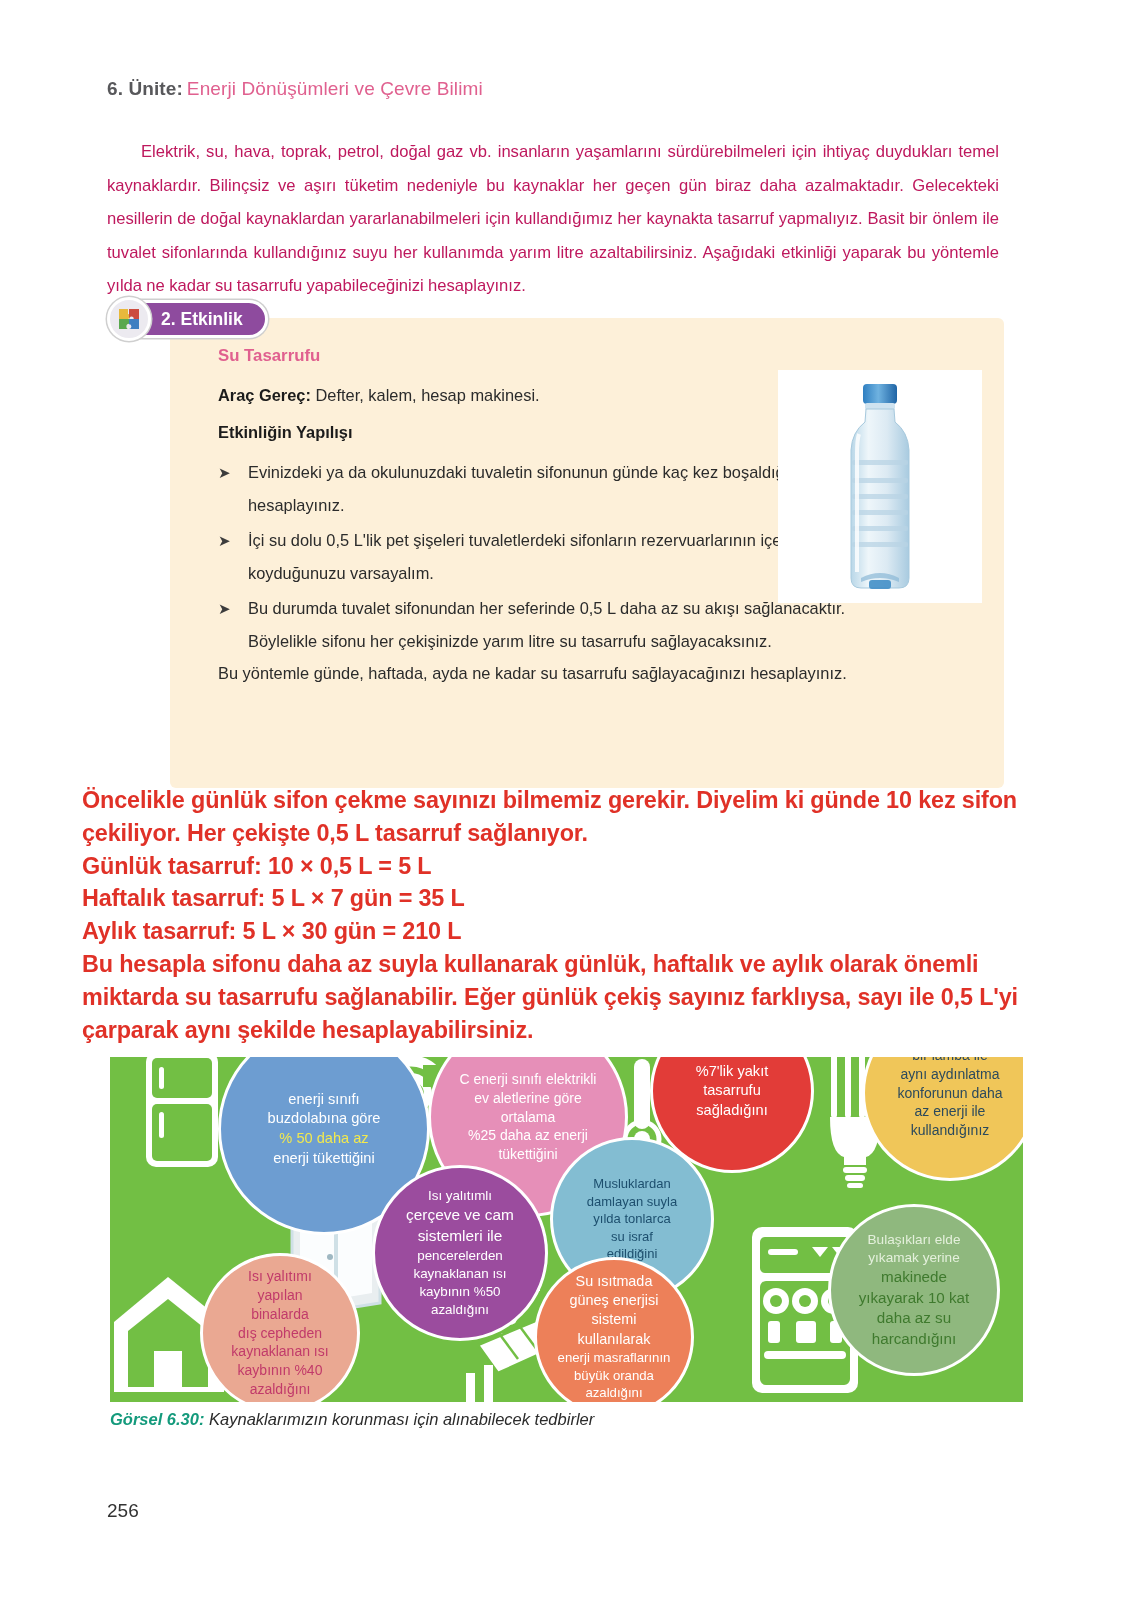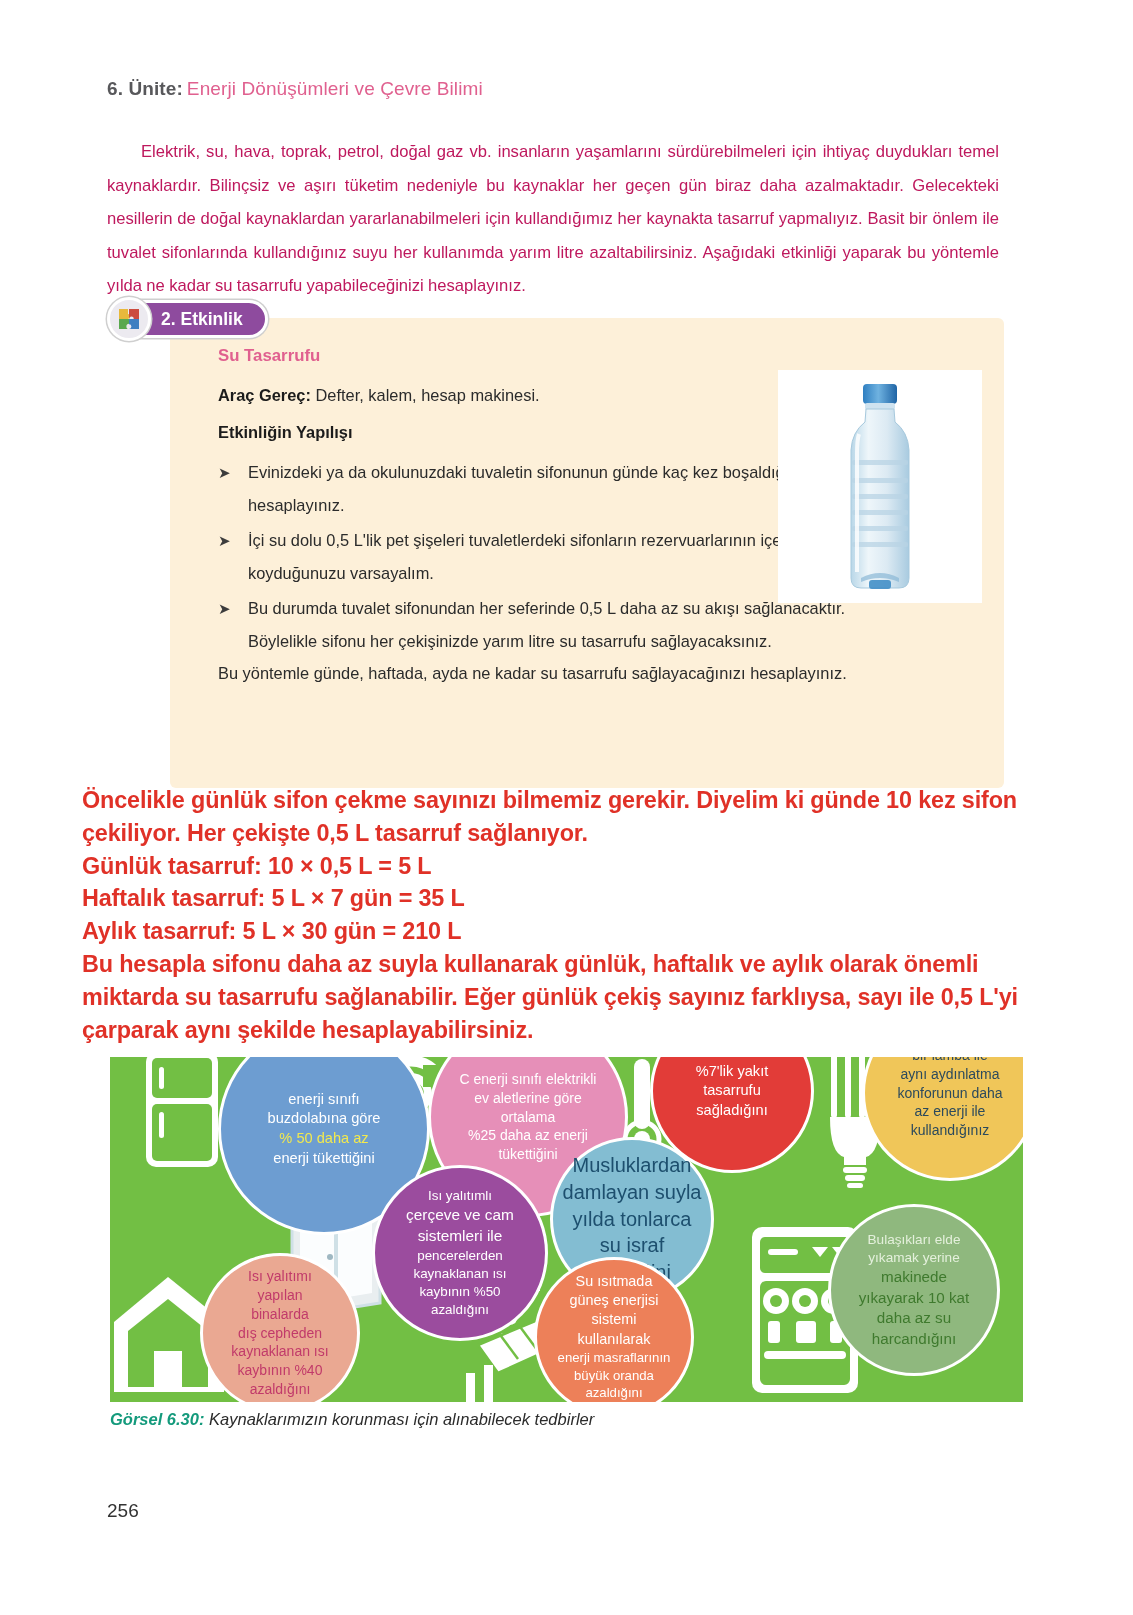--- a/index.html
+++ b/index.html
@@ -350,21 +350,21 @@
     <div class="ig-circle" style="left:90px; top:196px; width:160px; height:160px; background:#eaa892; color:#c13a6a; font-size:14px;">
       <span>Isı yalıtımı</span>
       <span>yapılan</span>
       <span>binalarda</span>
       <span>dış cepheden</span>
       <span>kaynaklanan ısı</span>
       <span>kaybının %40</span>
       <span>azaldığını</span>
     </div>
 
-    <div class="ig-circle" style="left:440px; top:80px; width:164px; height:164px; background:#83bdd2; color:#1d4f6e; font-size:20px;">
+    <div class="ig-circle" style="left:440px; top:80px; width:164px; height:164px; background:#83bdd2; color:#1d4f6e; font-size:13px;">
       <span>Musluklardan</span>
       <span>damlayan suyla</span>
       <span>yılda tonlarca</span>
       <span>su israf</span>
       <span>edildiğini</span>
     </div>
 
     <div class="ig-circle" style="left:424px; top:200px; width:160px; height:160px; background:#ed8059; color:#ffffff; font-size:13.2px;">
       <span style="font-size:14.4px;">Su ısıtmada</span>
       <span style="font-size:14.4px;">güneş enerjisi</span>

